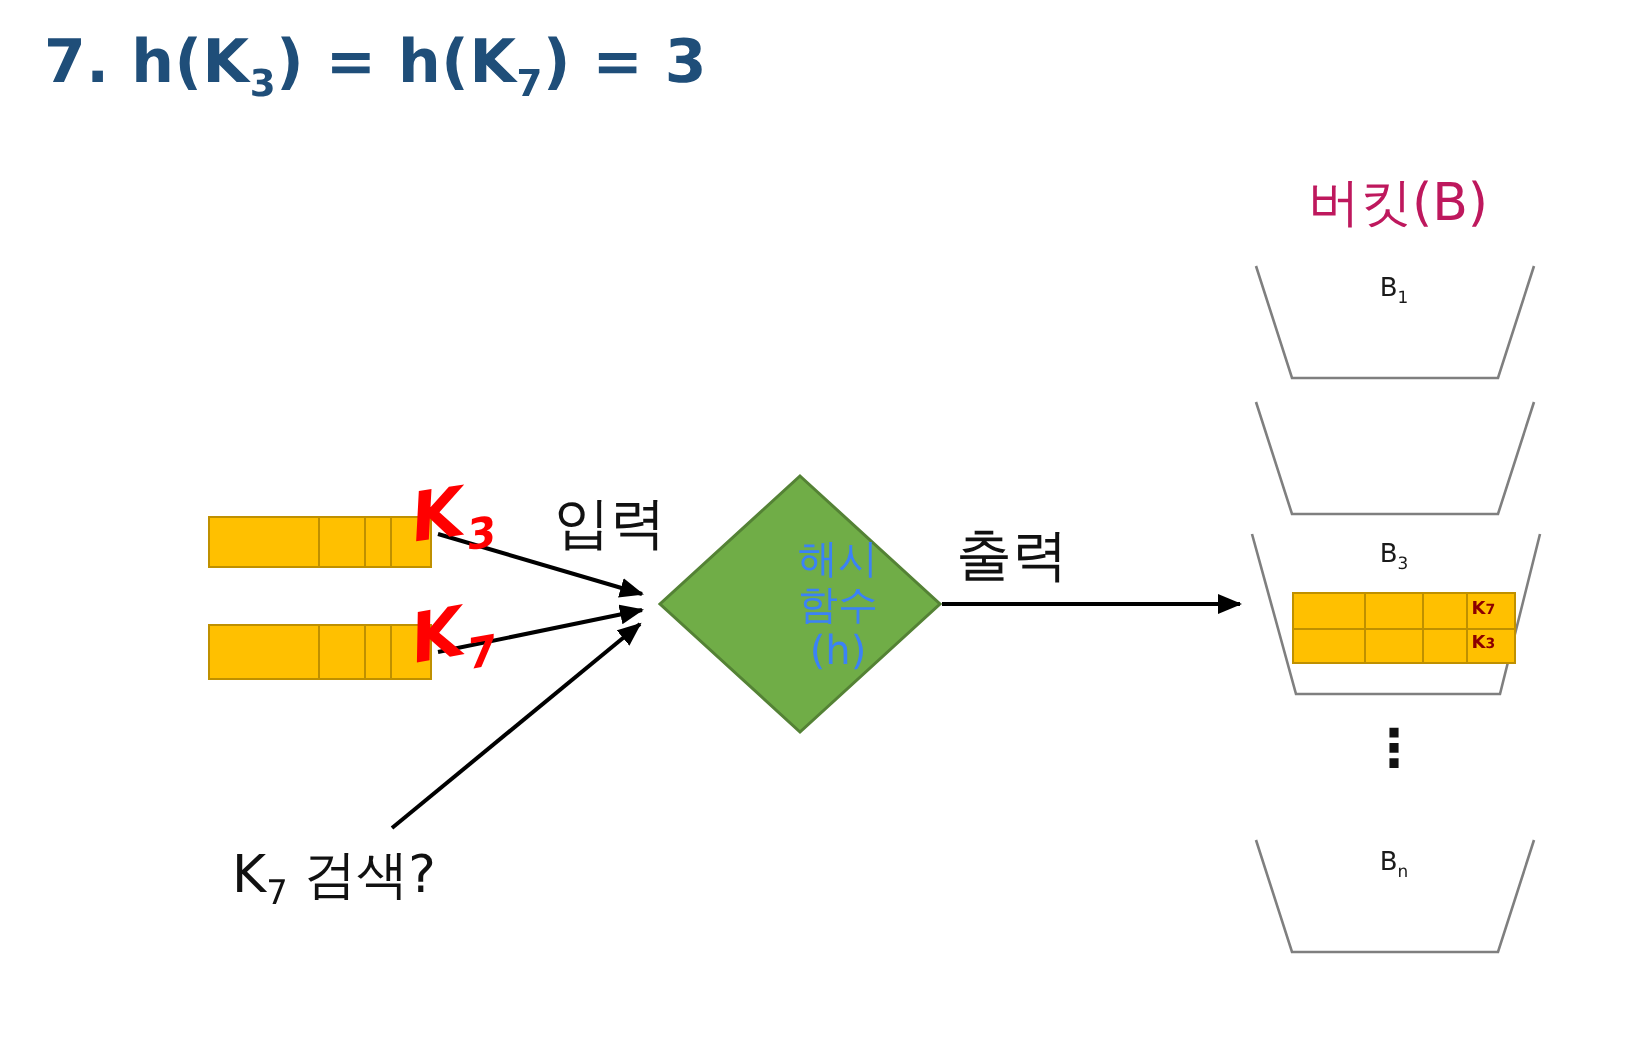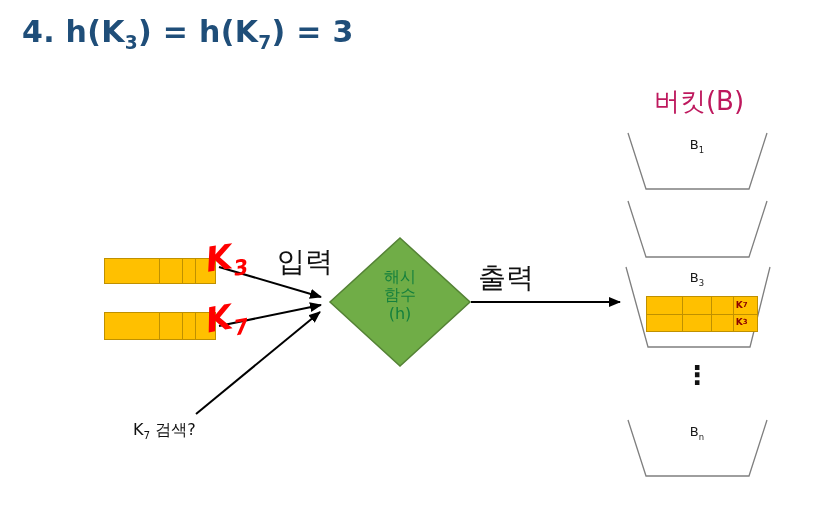--- a/index.html
+++ b/index.html
@@ -14,21 +14,21 @@
 
   .page-title {
     position:absolute; left:22px; top:14px;
     font-size:30px; font-weight:bold; color:#1F4E79; letter-spacing:0.3px;
   }
   .page-title sub { font-size:0.62em; }
 
   .txt-label { position:absolute; font-size:28px; color:#111; }
   .lbl-input  { left:277px; top:243px; }
   .lbl-output { left:478px; top:259px; }
-  .lbl-search { left:116px; top:420px; font-size:16px;margin-left:17px; }
+  .lbl-search { left:116px; top:420px; font-size:26px; }
   .lbl-search sub { font-size:0.65em; }
 
   
   .record-bar {
     position:absolute; display:flex;
     background:#FFC000; border:1px solid #BF9000;
   }
   .bar1 { left:104px; top:258px; width:112px; height:26px; }
   .bar2 { left:104px; top:312px; width:112px; height:28px; }
   .record-bar .cell { height:100%; }
@@ -39,22 +39,22 @@
   .annotation {
     position:absolute; color:#FF0000; font-size:34px;
     font-style:italic; font-weight:bold; line-height:1;
   }
   .annotation sub { font-size:0.62em; }
   .ann-k3 { left:206px; top:240px; transform:rotate(-8deg); }
   .ann-k7 { left:206px; top:300px; transform:rotate(-10deg); }
 
   
   .diamond-text {
-    position:absolute; left:352px; top:268px; width:96px;
-    text-align:center; font-size:16px; line-height:1.15; color:#15803d;
+    position:absolute; left:371px; top:268px; width:96px;
+    text-align:center; font-size:20px; line-height:1.15; color:#3b82f6;
   }
 
   
   .bucket-header {
     position:absolute; left:625px; top:84px; width:148px;
     text-align:center; font-size:26px; color:#be185d;
   }
   .bucket-label {
     position:absolute; left:625px; width:144px;
     text-align:center; font-size:13px; color:#1a1a1a;
@@ -101,21 +101,21 @@
 
     <line x1="219" y1="267" x2="321" y2="297" stroke="#000" stroke-width="2" marker-end="url(#arrowhead)"></line>
     <line x1="219" y1="326" x2="321" y2="305" stroke="#000" stroke-width="2" marker-end="url(#arrowhead)"></line>
     <line x1="196" y1="414" x2="320" y2="312" stroke="#000" stroke-width="2" marker-end="url(#arrowhead)"></line>
 
     <polygon points="400,238 470,302 400,366 330,302" fill="#70AD47" stroke="#548235" stroke-width="1.5"></polygon>
 
     <line x1="471" y1="302" x2="620" y2="302" stroke="#000" stroke-width="2" marker-end="url(#arrowhead)"></line>
   </svg>
 
-  <h1 class="page-title"><span>4. h(K</span><sub>3</sub><span>) = h(K</span><sub>7</sub><span>) = 3</span></h1>
+  <h1 class="page-title"><span>7. h(K</span><sub>3</sub><span>) = h(K</span><sub>7</sub><span>) = 3</span></h1>
 
   <div class="record-bar bar1">
     <span class="cell cw1"></span>
       <span class="cell cw2"></span>
       <span class="cell cw3"></span>
       <span class="cell cw4"></span>
   </div>
   <div class="record-bar bar2">
     <span class="cell cw1"></span>
       <span class="cell cw2"></span>

